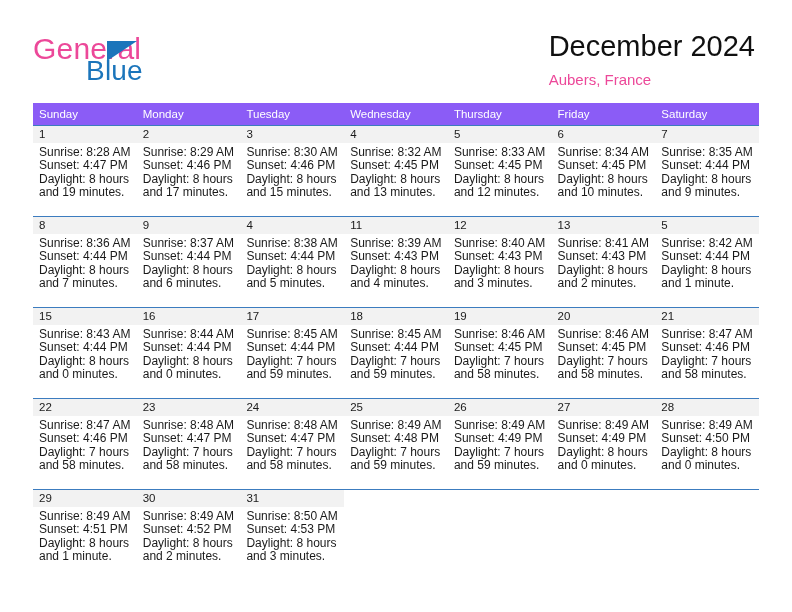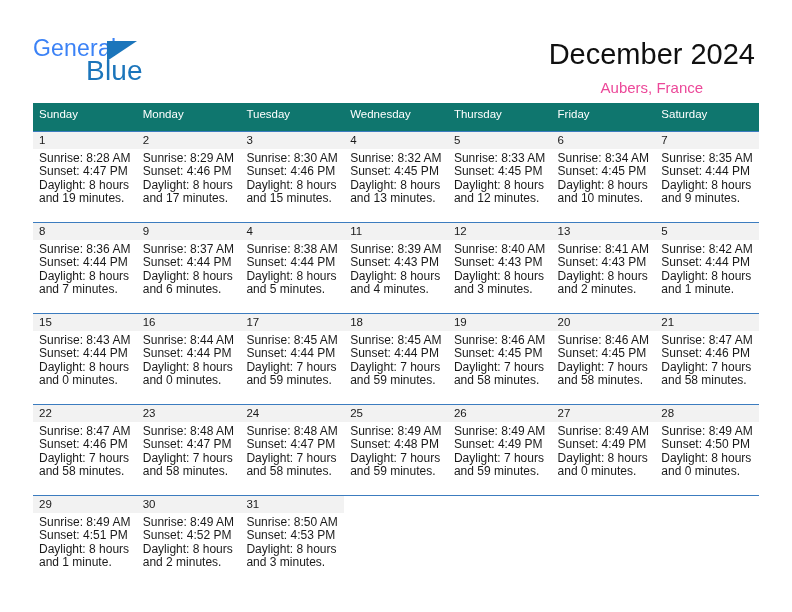--- a/index.html
+++ b/index.html
@@ -33,23 +33,23 @@
     position: absolute;
     left: 33px;
     top: 35px;
     width: 200px;
     height: 58px;
   }
   .logo-general {
     position: absolute;
     left: 0;
     top: 0;
-    font-size: 23px;
+    font-size: 30px;
     letter-spacing: 0.2px;
-    color: #3b82f6;
+    color: #ec4899;
     line-height: 27px;
   }
   .logo-blue {
     position: absolute;
     left: 53px;
     top: 22px;
     font-size: 28px;
     letter-spacing: 0.2px;
     color: #1b75bb;
     line-height: 27px;
@@ -60,22 +60,22 @@
     top: 6px;
     width: 0;
     height: 0;
     border-left: 30px solid #1b75bb;
     border-bottom: 20px solid transparent;
   }
 
   .title-block {
     position: absolute;
     right: 37px;
-    top: 36px;
-    text-align: center;
+    top: 28px;
+    text-align: left;
   }
   .cal-title {
     font-size: 29px;
     line-height: 36px;
     color: #101010;
     font-weight: normal;
     margin: 0;
     white-space: nowrap;
   }
   .cal-subtitle {
@@ -88,22 +88,22 @@
 
   
   .calendar {
     position: absolute;
     left: 33px;
     top: 103px;
     width: 726px;
   }
   .weekday-row {
     display: flex;
-    background: #0f766e;
-    height: 28px;
+    background: #8b5cf6;
+    height: 22px;
   }
   .weekday {
     flex: 1 1 0;
     width: 103.71px;
     color: #ffffff;
     font-size: 11.5px;
     line-height: 22px;
     padding-left: 6px;
     box-sizing: border-box;
     overflow: hidden;

